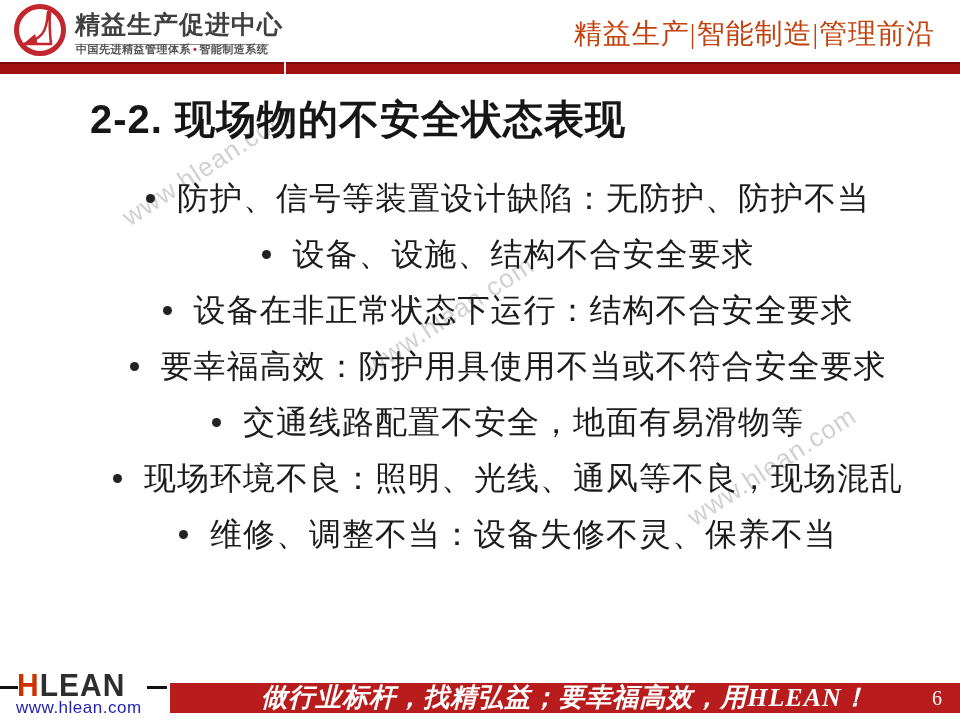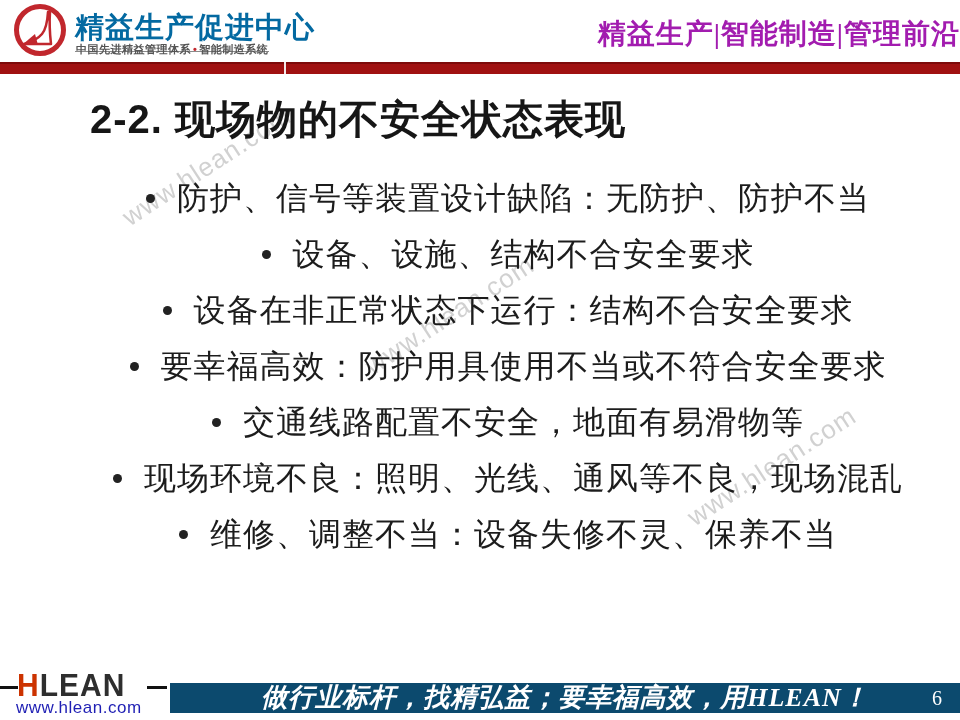--- a/index.html
+++ b/index.html
@@ -14,32 +14,32 @@
     transform:rotate(-33deg);font-family:"Liberation Sans",sans-serif;
   }
   .wm1{left:125px;top:204px;}
   .wm2{left:368px;top:353px;}
   .wm3{left:690px;top:504px;}
   
   .logo-mark{position:absolute;left:13px;top:3px;width:54px;height:54px;}
   .org-name{
     position:absolute;left:75px;top:8px;width:194px;
     font-family:"Liberation Serif","DejaVu Serif",serif;
-    font-size:29px;font-weight:bold;color:#0369a1;letter-spacing:1px;
+    font-size:25px;font-weight:bold;color:#404040;letter-spacing:1px;
     border-bottom:1px solid #8a8a8a;padding-bottom:3px;white-space:nowrap;
   }
   .org-tagline{
     position:absolute;left:76px;top:42px;font-size:11px;font-weight:bold;
     color:#555;letter-spacing:.5px;white-space:nowrap;
   }
   .org-tagline .red-dot{color:#c1272d;margin:0 2px;}
   .motto{
-    position:absolute;right:0;top:15px;
+    position:absolute;right:25px;top:15px;
     font-family:"Liberation Serif","DejaVu Serif",serif;
-    font-size:28px;font-weight:bold;color:#a21caf;letter-spacing:1px;
+    font-size:28px;font-weight:normal;color:#c2410c;letter-spacing:1px;
     white-space:nowrap;
   }
   .top-bar{
     position:absolute;left:0;top:62px;width:960px;height:10px;
     background:#a01111;border-top:2px solid #7d0a0a;
   }
   .top-bar .tick{position:absolute;left:284px;top:-2px;width:2px;height:12px;background:#f2e9e9;}
   
   .title{
     position:absolute;left:90px;top:92px;font-size:40px;font-weight:bold;
@@ -68,21 +68,21 @@
     letter-spacing:1px;color:#2e2e2e;white-space:nowrap;
     font-family:"Liberation Sans",sans-serif;transform:scaleY(1.05);
   }
   .brand .h{color:#cc3300;}
   .site-url{
     position:absolute;left:16px;top:698px;font-size:17px;color:#1f1fb4;
     letter-spacing:.5px;white-space:nowrap;
   }
   .footer-bar{
     position:absolute;left:170px;top:683px;width:790px;height:30px;
-    background:#0c4a6e;display:flex;align-items:center;justify-content:center;
+    background:#b91c1c;display:flex;align-items:center;justify-content:center;
   }
   .slogan{
     font-family:"Liberation Serif","DejaVu Serif",serif;
     font-size:26px;font-weight:bold;font-style:italic;color:#ffffff;
     letter-spacing:1px;white-space:nowrap;line-height:30px;
   }
   .page-num{
     position:absolute;right:18px;top:687px;
     font-family:"Liberation Serif","DejaVu Serif",serif;
     font-size:20px;color:#ffffff;

